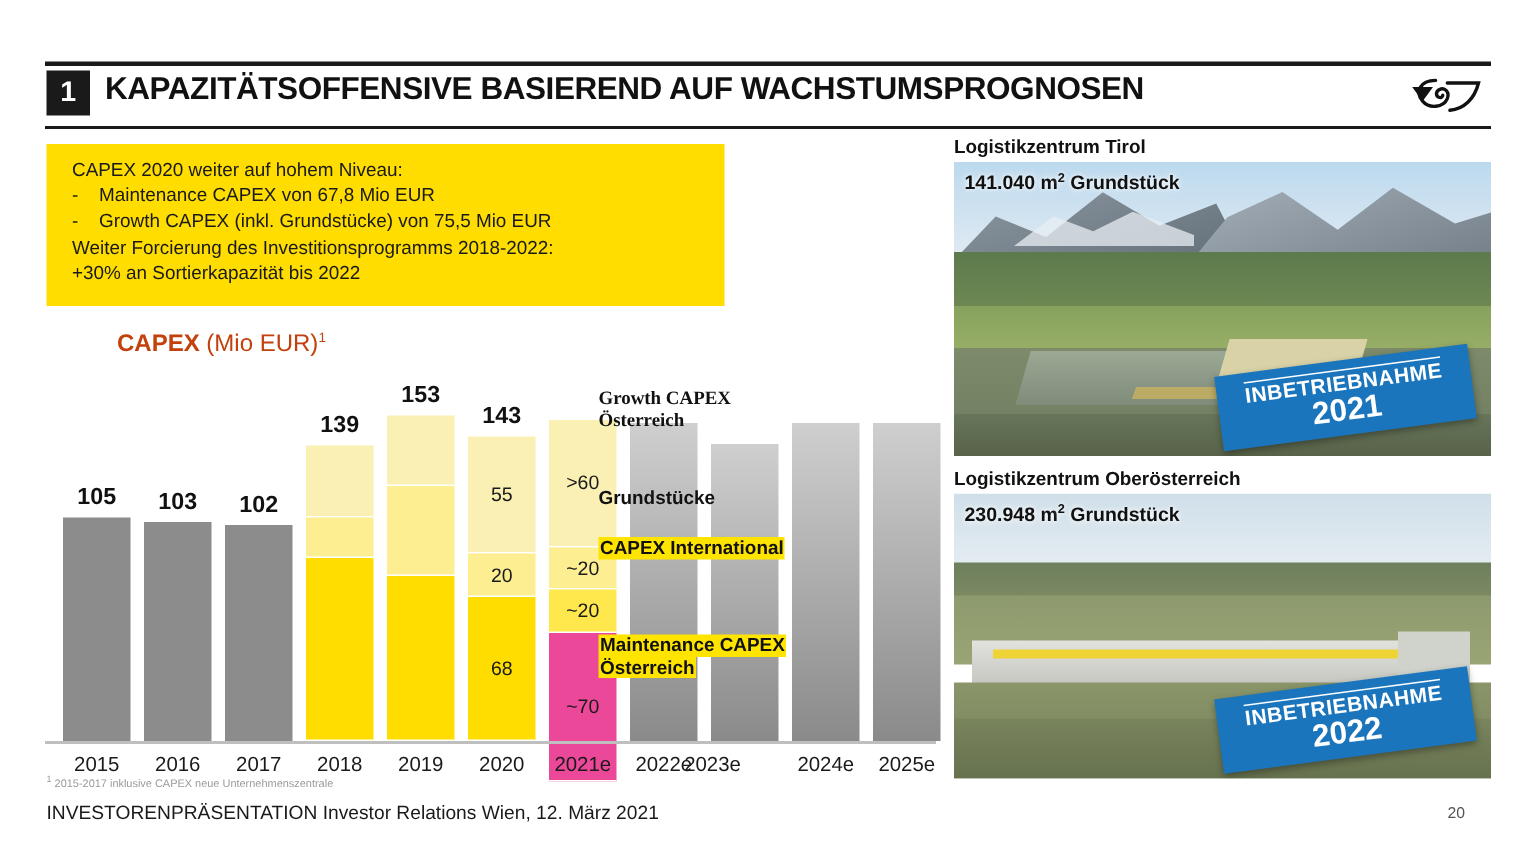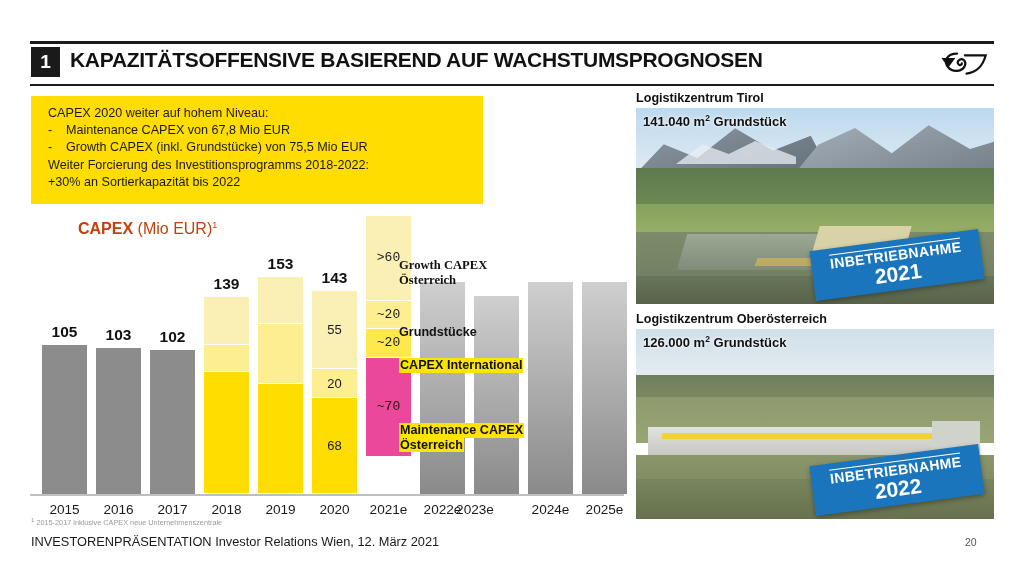--- a/index.html
+++ b/index.html
@@ -142,21 +142,21 @@
         <div class="seg" style="height: 77.8919px; background: rgb(250, 240, 180); border-bottom: 1.5px solid rgb(255, 255, 255);">
           <span>55</span>
         </div>
         <div class="seg" style="height: 28.3243px; background: rgb(253, 238, 146); border-bottom: 1.5px solid rgb(255, 255, 255);">
           <span>20</span>
         </div>
         <div class="seg" style="height: 96.3027px; background: rgb(255, 221, 0); border-bottom: 1.5px solid rgb(255, 255, 255);">
           <span>68</span>
         </div>
       </div>
-      <div class="bar" style="left: 332px; height: 278px; font-family: Liberation Mono, monospace;">
+      <div class="bar" style="left: 332px; height: 214px;">
         <div class="seg" style="height: 84.973px; background: rgb(250, 240, 180); border-bottom: 1.5px solid rgb(255, 255, 255);">
           <span>&gt;60</span>
         </div>
         <div class="seg" style="height: 28.3243px; background: rgb(253, 238, 146); border-bottom: 1.5px solid rgb(255, 255, 255);">
           <span>~20</span>
         </div>
         <div class="seg" style="height: 28.3243px; background: rgb(255, 232, 77); border-bottom: 1.5px solid rgb(255, 255, 255);">
           <span>~20</span>
         </div>
         <div class="seg" style="height: 99.1351px; background: #ec4899; border-bottom: 1.5px solid rgb(255, 255, 255);">
@@ -238,21 +238,21 @@
   <div class="photo" style="left:636px;top:329px;width:358px;height:190px;">
     <div class="sky" style="top:0;height:54px;background:linear-gradient(#cfdfe9,#e7eef3);"></div>
     <div class="field" style="top:46px;height:26px;background:linear-gradient(#6e7f5d,#7d8b63);"></div>
     <div class="field" style="top:68px;height:46px;background:linear-gradient(#8d9a6d,#9aa575);"></div>
     <div style="position:absolute;left:12px;top:98px;width:320px;height:30px;background:linear-gradient(#e2e2de,#c4c6bf);"></div>
     <div style="position:absolute;left:26px;top:104px;width:292px;height:6px;background:#f3d21a;opacity:.85;"></div>
     <div style="position:absolute;left:296px;top:92px;width:48px;height:36px;background:#cfd3cc;"></div>
     <div class="field" style="top:126px;height:64px;background:linear-gradient(#8a9569,#77815b);"></div>
     <div style="position:absolute;left:0;top:150px;width:358px;height:40px;background:linear-gradient(#79855d,#66714e);"></div>
     <div class="area">
-      <span>126.000 m</span><sup>2</sup><span> Grundstück</span>
+      <span>230.948 m</span><sup>2</sup><span> Grundstück</span>
     </div>
     <div class="banner" style="left:176px;top:126px;width:170px;height:50px;">
       <div class="b1">INBETRIEBNAHME</div>
       <div class="b2">2022</div>
     </div>
   </div>
 
   <div class="footer">INVESTORENPRÄSENTATION  Investor Relations Wien, 12. März 2021</div>
   <div class="pageno">20</div>
 

